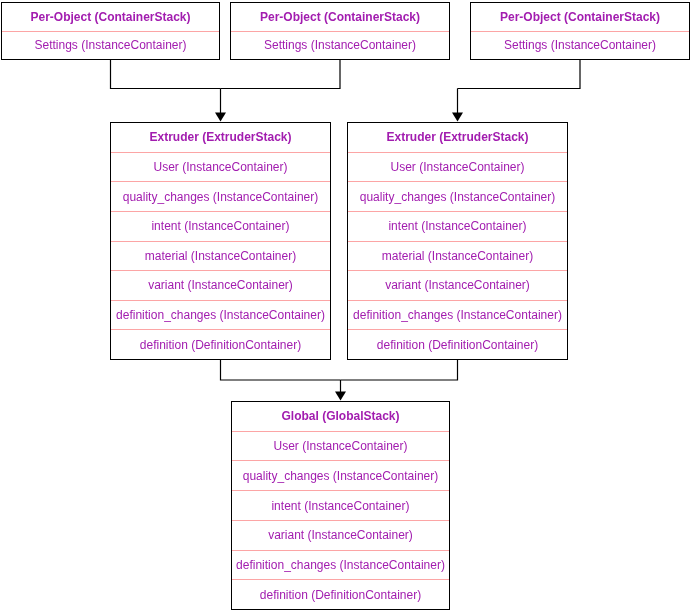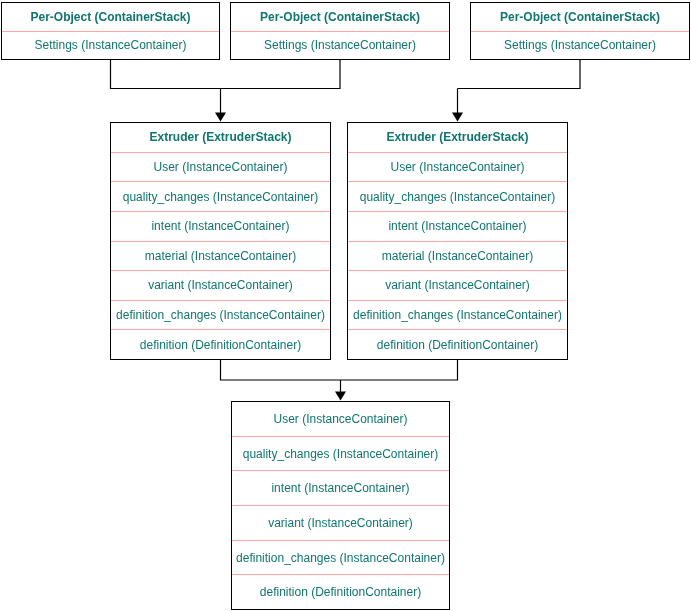--- a/index.html
+++ b/index.html
@@ -7,21 +7,21 @@
     padding: 0;
     background: #ffffff;
   }
   .canvas {
     position: relative;
     width: 691px;
     height: 611px;
     background: #ffffff;
     font-family: "Liberation Sans", sans-serif;
     font-size: 12px;
-    color: #0f766e;
+    color: #a21caf;
     overflow: hidden;
   }
   .edges-layer {
     position: absolute;
     left: 0;
     top: 0;
     width: 691px;
     height: 611px;
     pointer-events: none;
   }
@@ -110,20 +110,21 @@
     <div class="cell">User (InstanceContainer)</div>
     <div class="cell">quality_changes (InstanceContainer)</div>
     <div class="cell">intent (InstanceContainer)</div>
     <div class="cell">material (InstanceContainer)</div>
     <div class="cell">variant (InstanceContainer)</div>
     <div class="cell">definition_changes (InstanceContainer)</div>
     <div class="cell">definition (DefinitionContainer)</div>
   </div>
 
   <div class="box" id="global-box">
+    <div class="cell hdr">Global (GlobalStack)</div>
     <div class="cell">User (InstanceContainer)</div>
     <div class="cell">quality_changes (InstanceContainer)</div>
     <div class="cell">intent (InstanceContainer)</div>
     <div class="cell">variant (InstanceContainer)</div>
     <div class="cell">definition_changes (InstanceContainer)</div>
     <div class="cell">definition (DefinitionContainer)</div>
   </div>
 
 </div>
 

